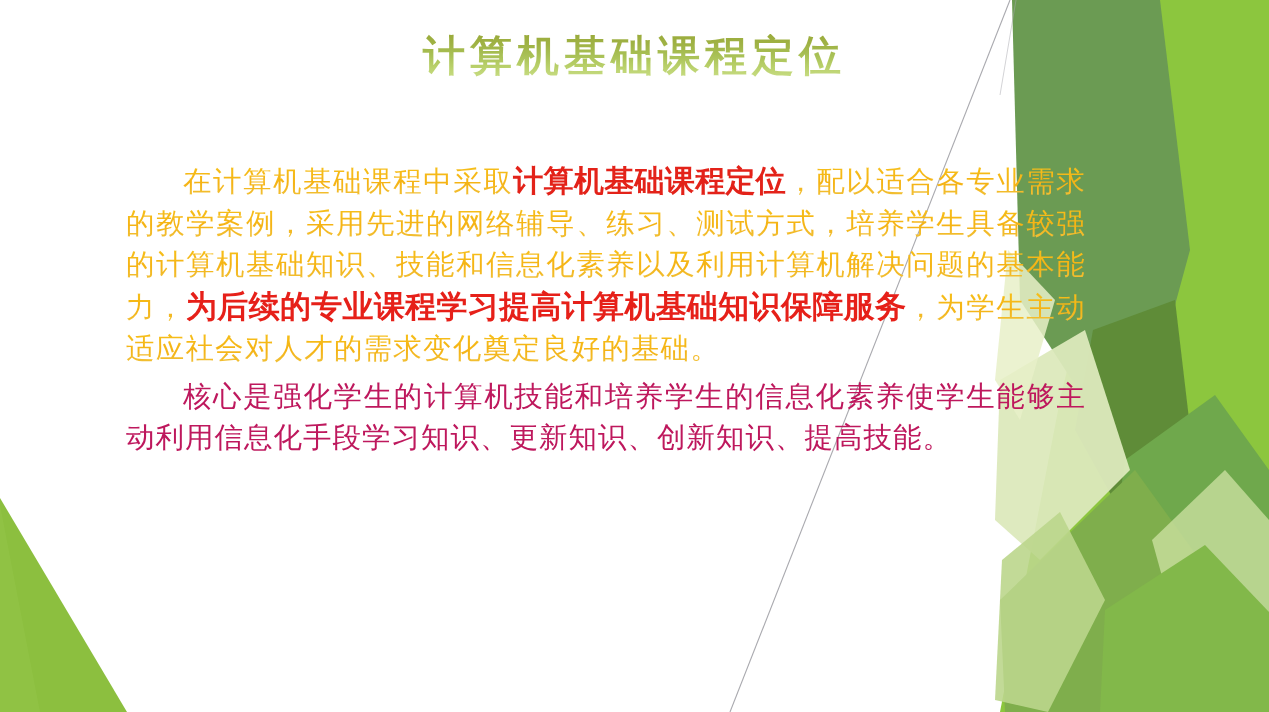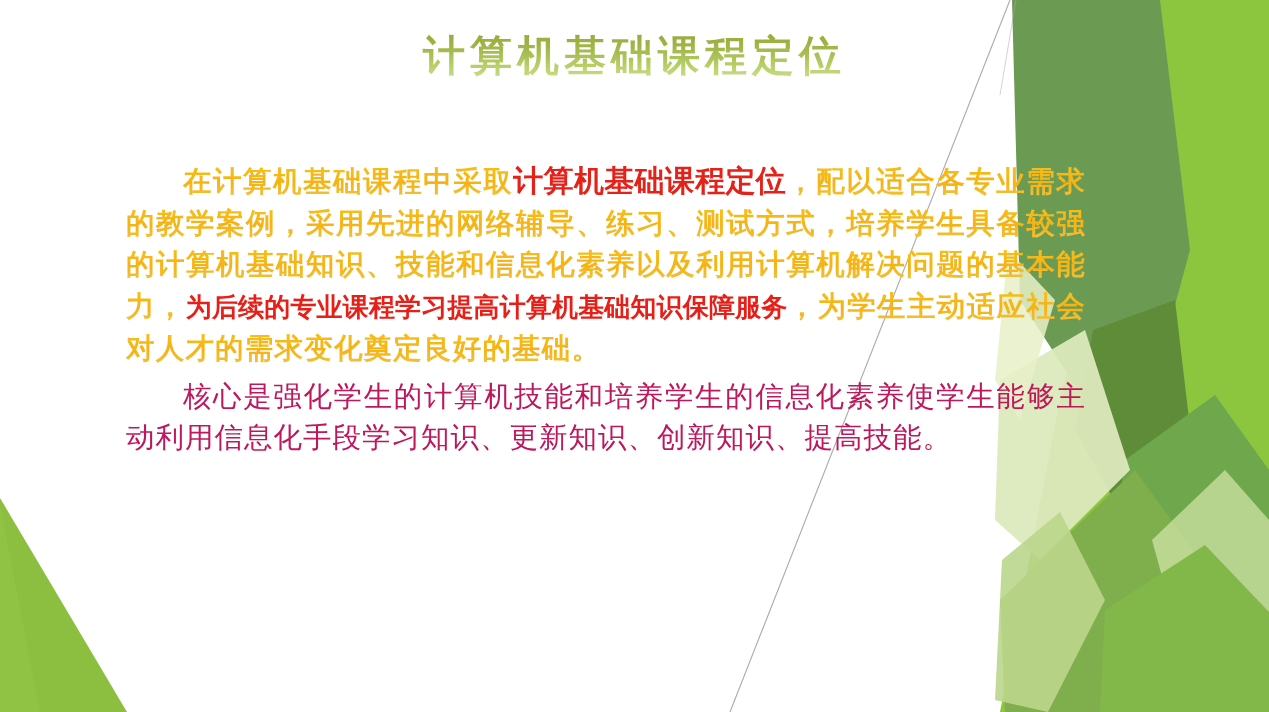--- a/index.html
+++ b/index.html
@@ -70,42 +70,41 @@
     color:#f3b016;
     letter-spacing:1.2px;
     line-height:41.5px;
     margin-bottom:6px;
   }
   #para-2 .gold {
     background:linear-gradient(180deg,#f6c01b 0%,#f5b314 55%,#f0c23c 100%);
     -webkit-background-clip:text;
     background-clip:text;
     color:transparent;
-    font-weight:bold;
     -webkit-text-fill-color:transparent;
   }
 
   
   #para-3 { color:#be185d; letter-spacing:1px; }
 
   
   .em-red {
     color:#e32219;
     -webkit-text-fill-color:#e32219;
     font-family:"DejaVu Sans", sans-serif;
     font-weight:bold;
     font-size:30px;
     letter-spacing:0;
   }
   .em-red-lg {
     color:#ec4899;
     -webkit-text-fill-color:#e62019;
     font-family:"DejaVu Sans", sans-serif;
     font-weight:bold;
-    font-size:26px;
+    font-size:31px;
     letter-spacing:0;
   }
 </style>
 </head>
 <body>
 
 <div id="slide">
 
   <svg id="bg-decoration" viewBox="0 0 1269 712" width="1269" height="712" preserveAspectRatio="none">
 

